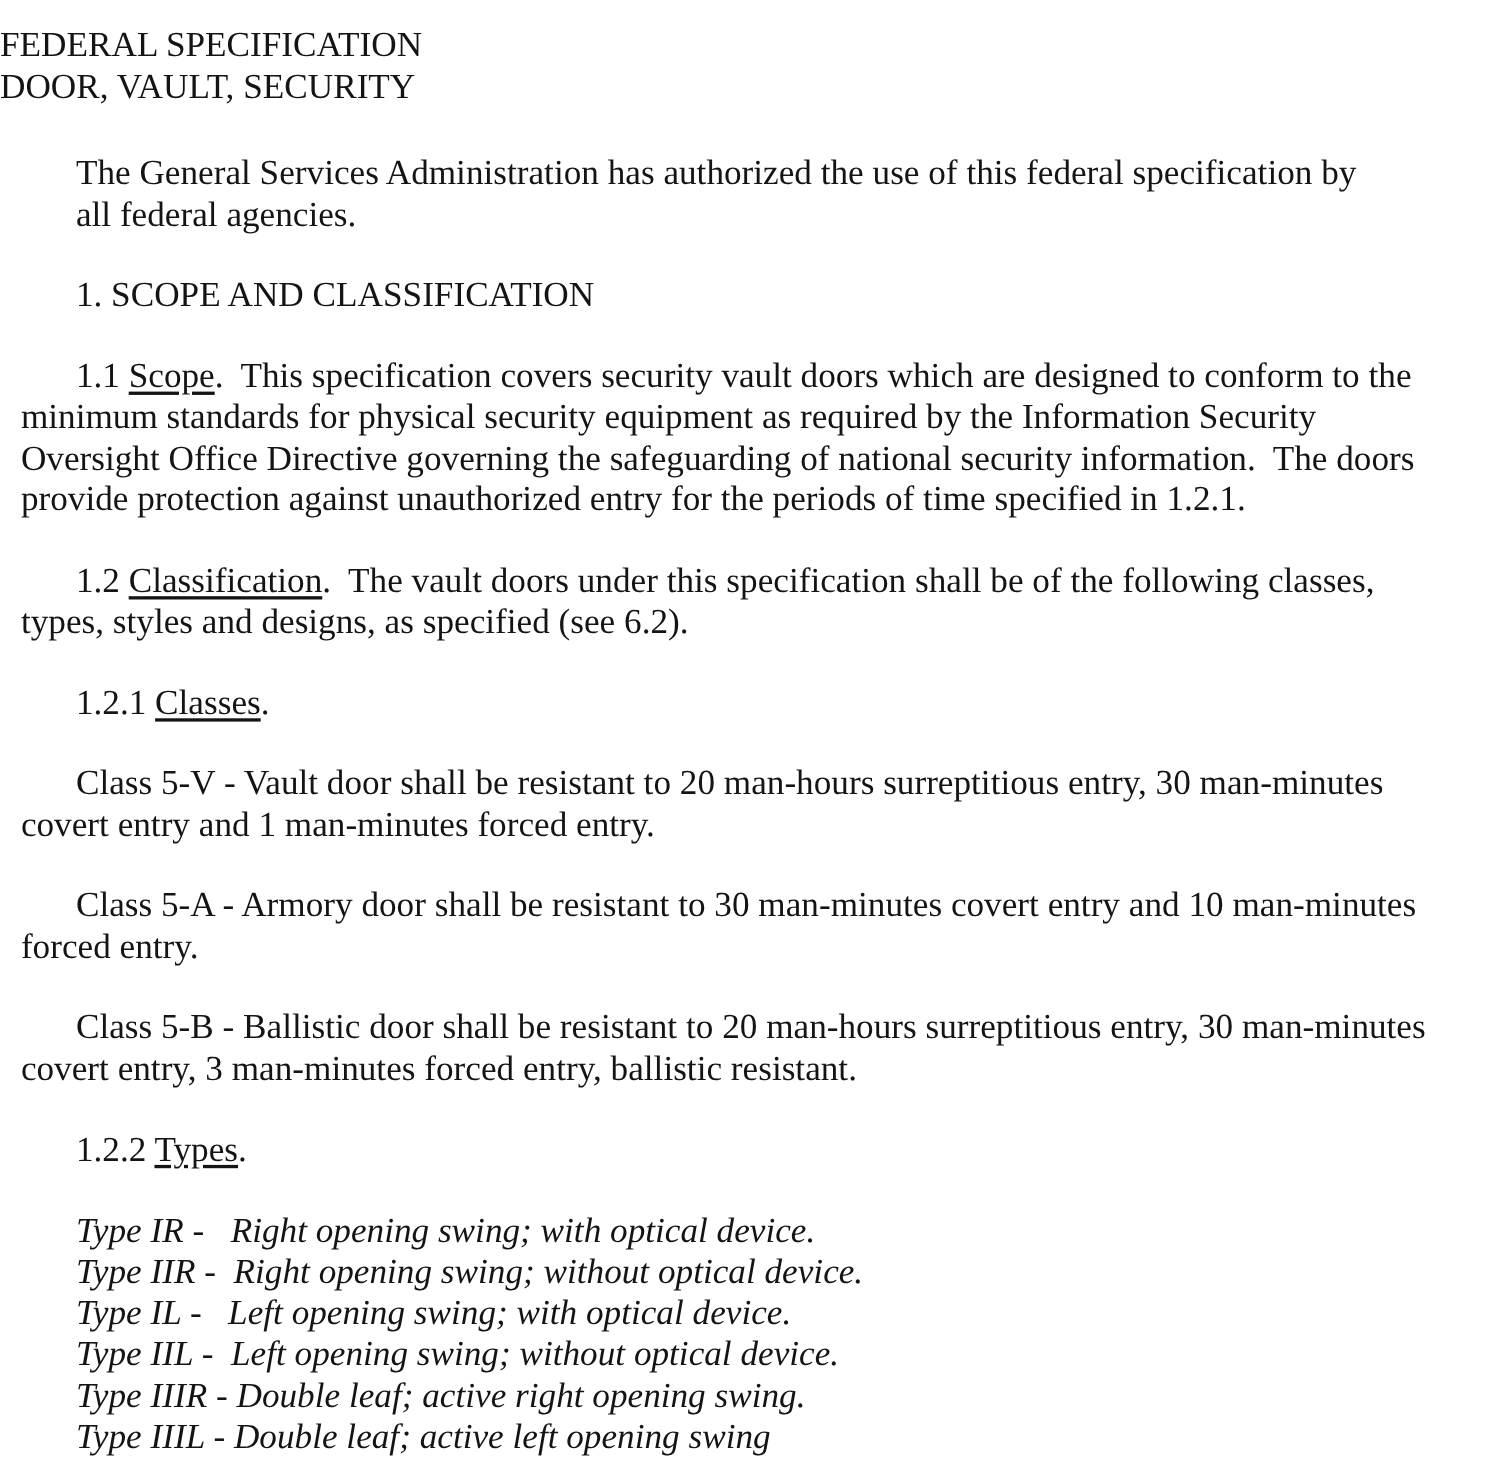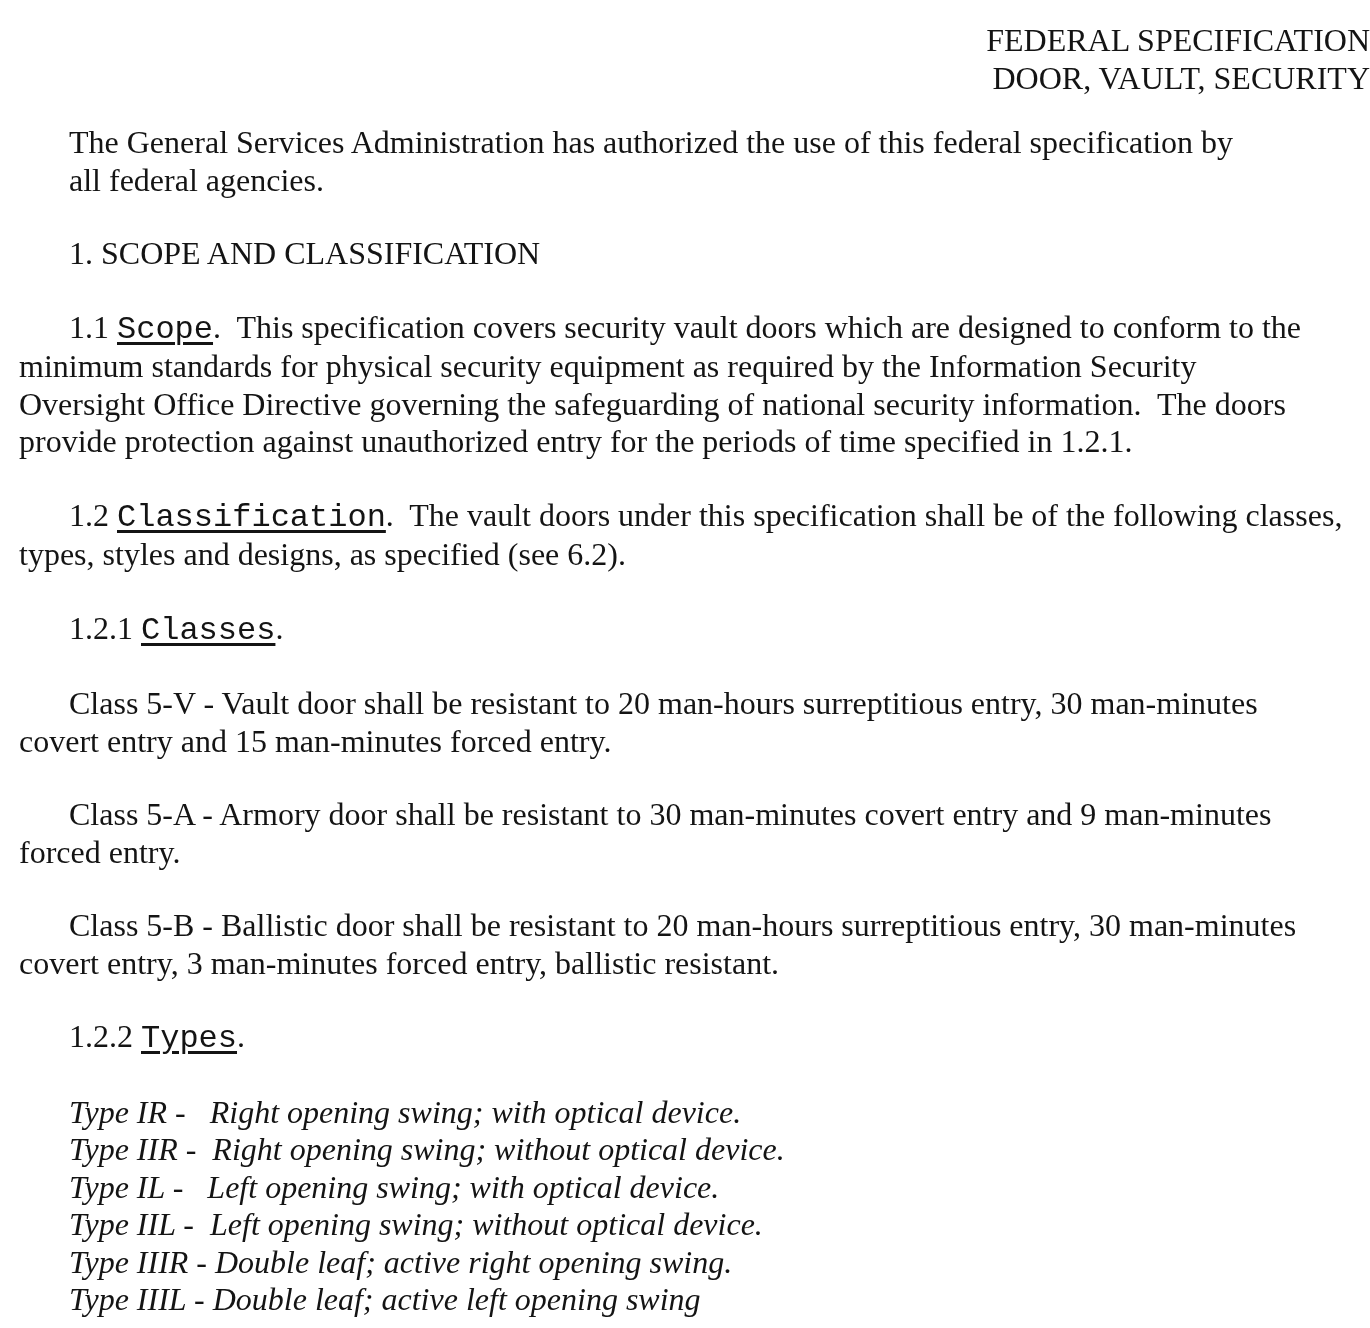--- a/index.html
+++ b/index.html
@@ -14,22 +14,22 @@
     box-sizing: border-box;
     background: #ffffff;
     color: #141414;
     font-family: "Liberation Serif", "DejaVu Serif", serif;
     font-size: 32px;
     line-height: 37.5px;
     padding-top: 22px;
     overflow: hidden;
   }
   .title-block {
-    text-align: right;
-    margin-bottom: 27px;
+    text-align: left;
+    margin-bottom: 41px;
   }
   .content {
     padding-left: 19px;
     padding-right: 20px;
   }
   .block {
     margin-bottom: 36px;
   }
   .block:last-child {
     margin-bottom: 0;
@@ -38,21 +38,20 @@
   .line {
     white-space: pre;
   }
   .line.indent {
     padding-left: 50px;
   }
   .u {
     text-decoration: underline;
     text-decoration-thickness: 2.5px;
     text-underline-offset: 4px;
-    font-family: Liberation Mono, monospace;
   }
 </style>
 </head>
 <body>
 
 <div class="page">
   <div class="title-block">
     <div class="line">FEDERAL SPECIFICATION</div>
     <div class="line">DOOR, VAULT, SECURITY</div>
   </div>
@@ -72,24 +71,24 @@
       </div>
       <div class="block">
         <div class="line indent"><span>1.2 </span><span class="u">Classification</span><span>.  The vault doors under this specification shall be of the following classes,</span></div>
         <div class="line"><span>types, styles and designs, as specified (see 6.2).</span></div>
       </div>
       <div class="block">
         <div class="line indent"><span>1.2.1 </span><span class="u">Classes</span><span>.</span></div>
       </div>
       <div class="block">
         <div class="line indent"><span>Class 5-V - Vault door shall be resistant to 20 man-hours surreptitious entry, 30 man-minutes</span></div>
-        <div class="line"><span>covert entry and 15 man-minutes forced entry.</span></div>
+        <div class="line"><span>covert entry and 1 man-minutes forced entry.</span></div>
       </div>
       <div class="block">
-        <div class="line indent"><span>Class 5-A - Armory door shall be resistant to 30 man-minutes covert entry and 9 man-minutes</span></div>
+        <div class="line indent"><span>Class 5-A - Armory door shall be resistant to 30 man-minutes covert entry and 10 man-minutes</span></div>
         <div class="line"><span>forced entry.</span></div>
       </div>
       <div class="block">
         <div class="line indent"><span>Class 5-B - Ballistic door shall be resistant to 20 man-hours surreptitious entry, 30 man-minutes</span></div>
         <div class="line"><span>covert entry, 3 man-minutes forced entry, ballistic resistant.</span></div>
       </div>
       <div class="block">
         <div class="line indent"><span>1.2.2 </span><span class="u">Types</span><span>.</span></div>
       </div>
       <div class="block">

